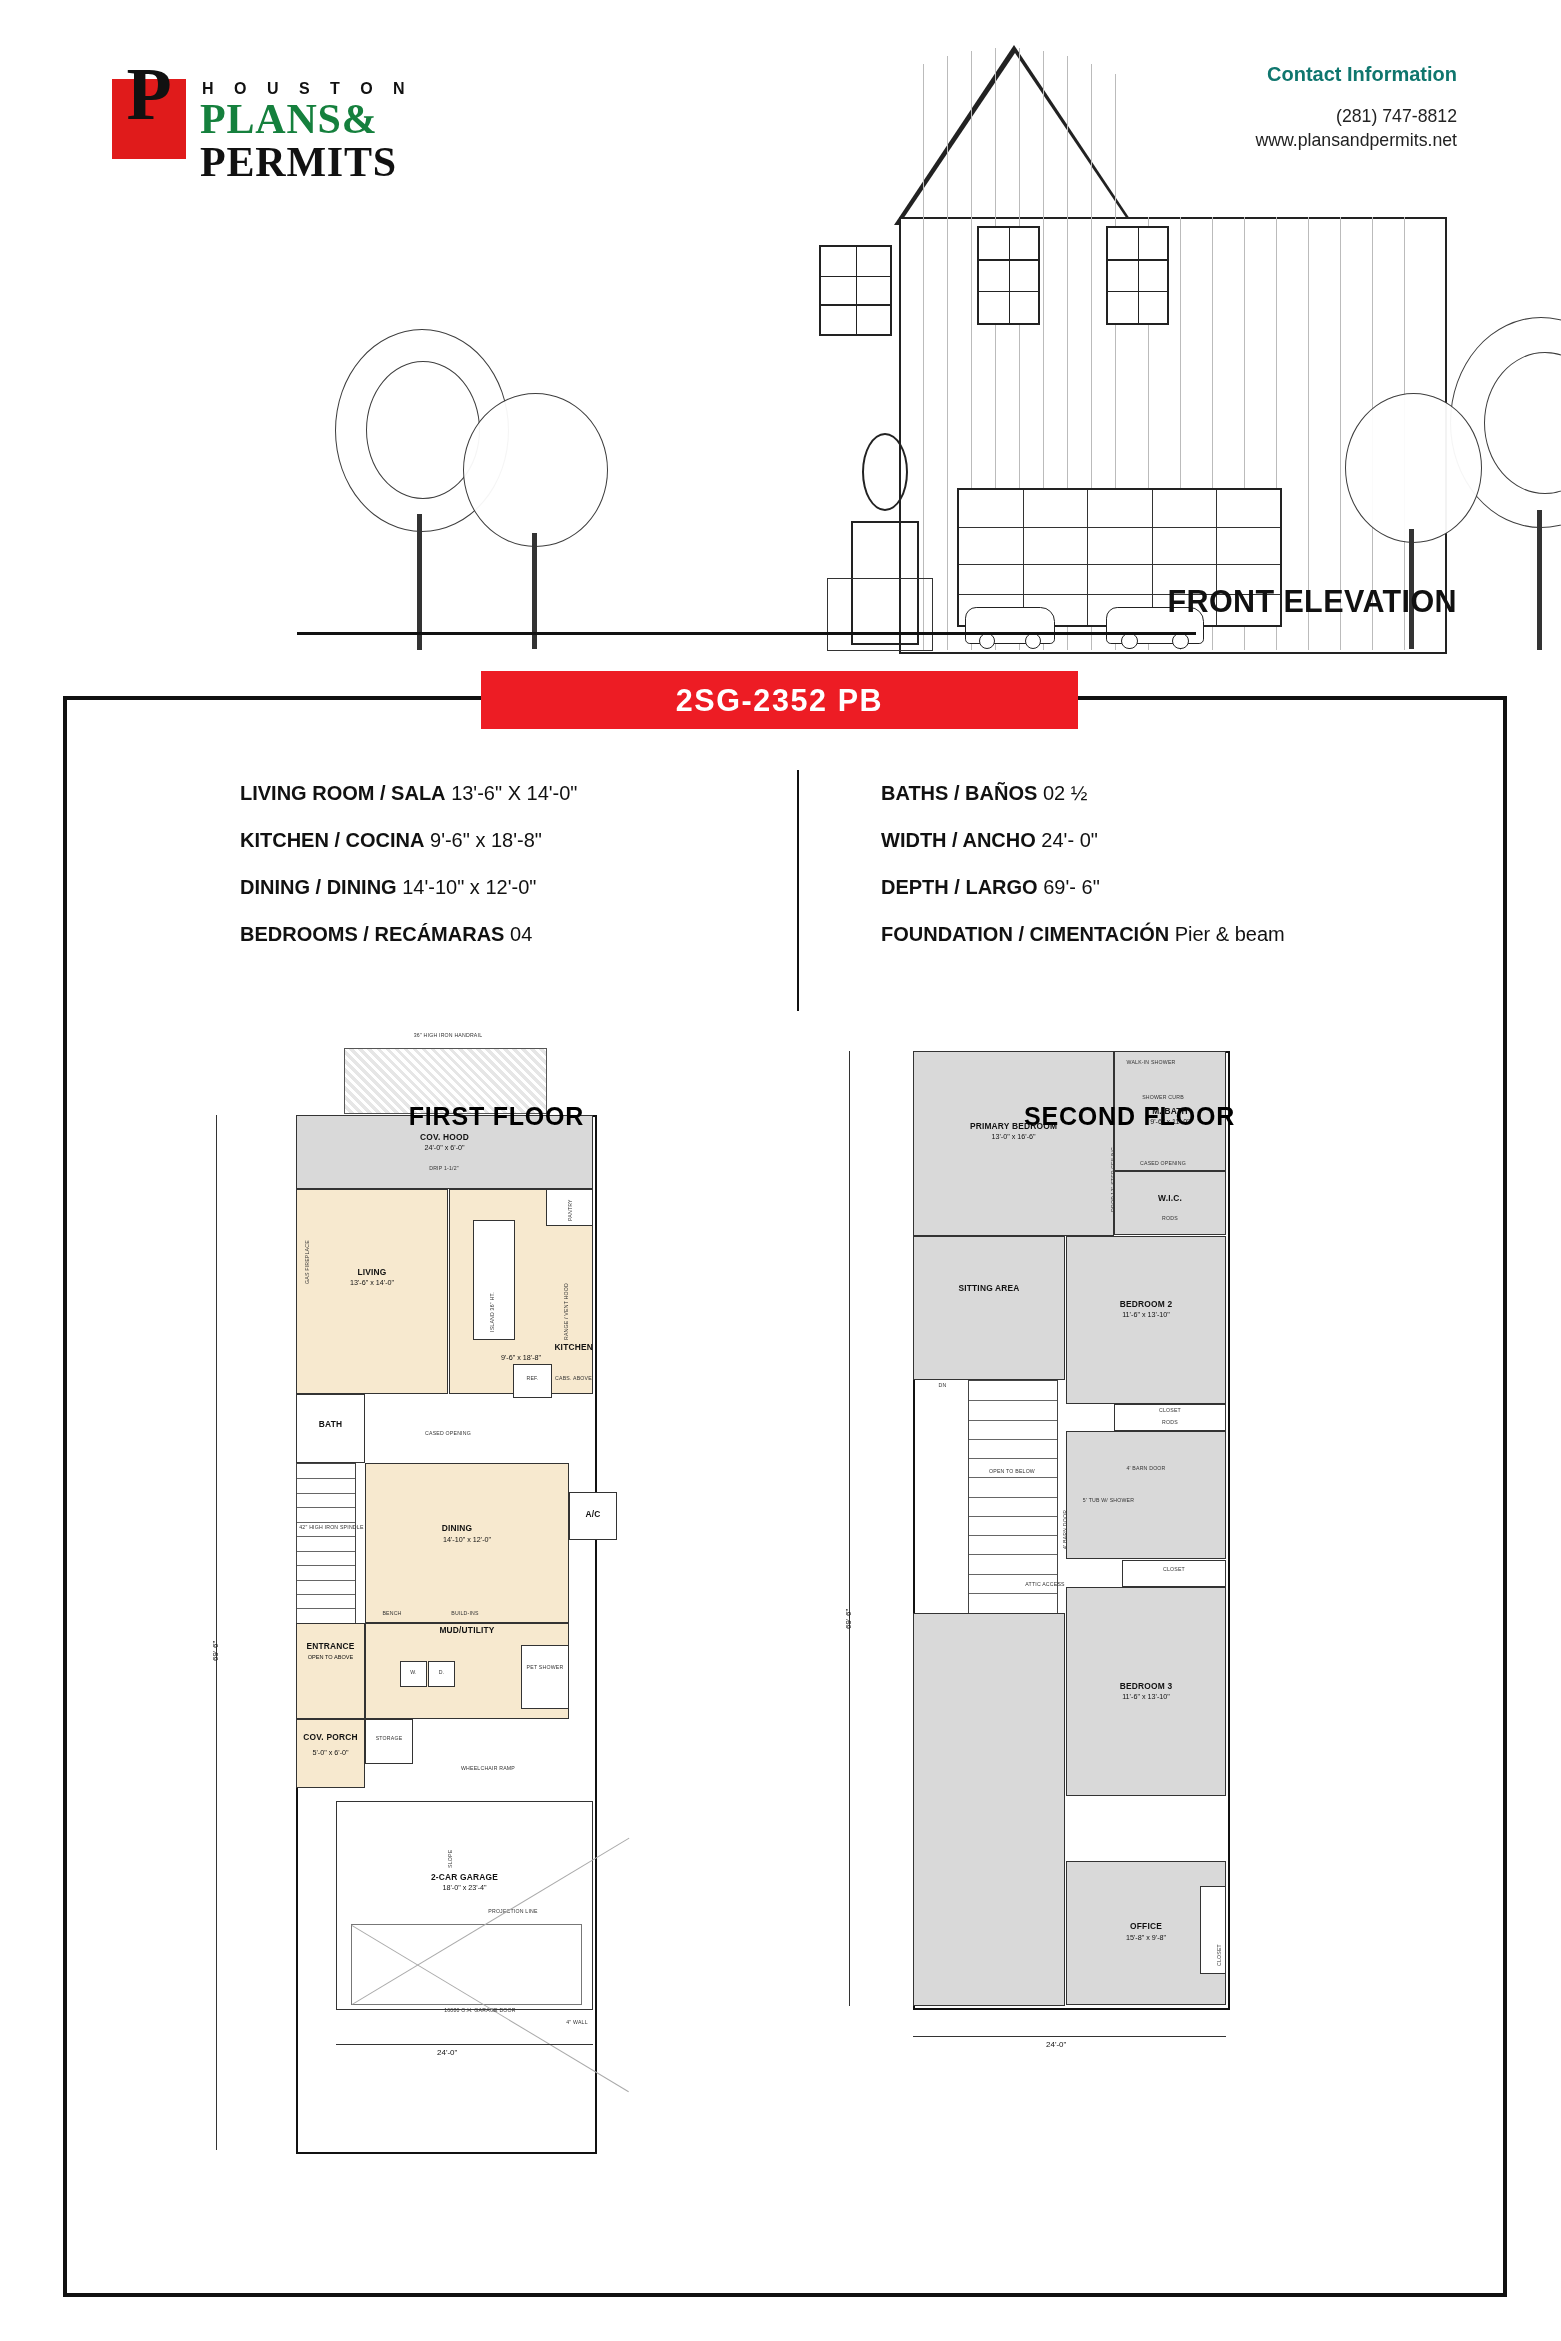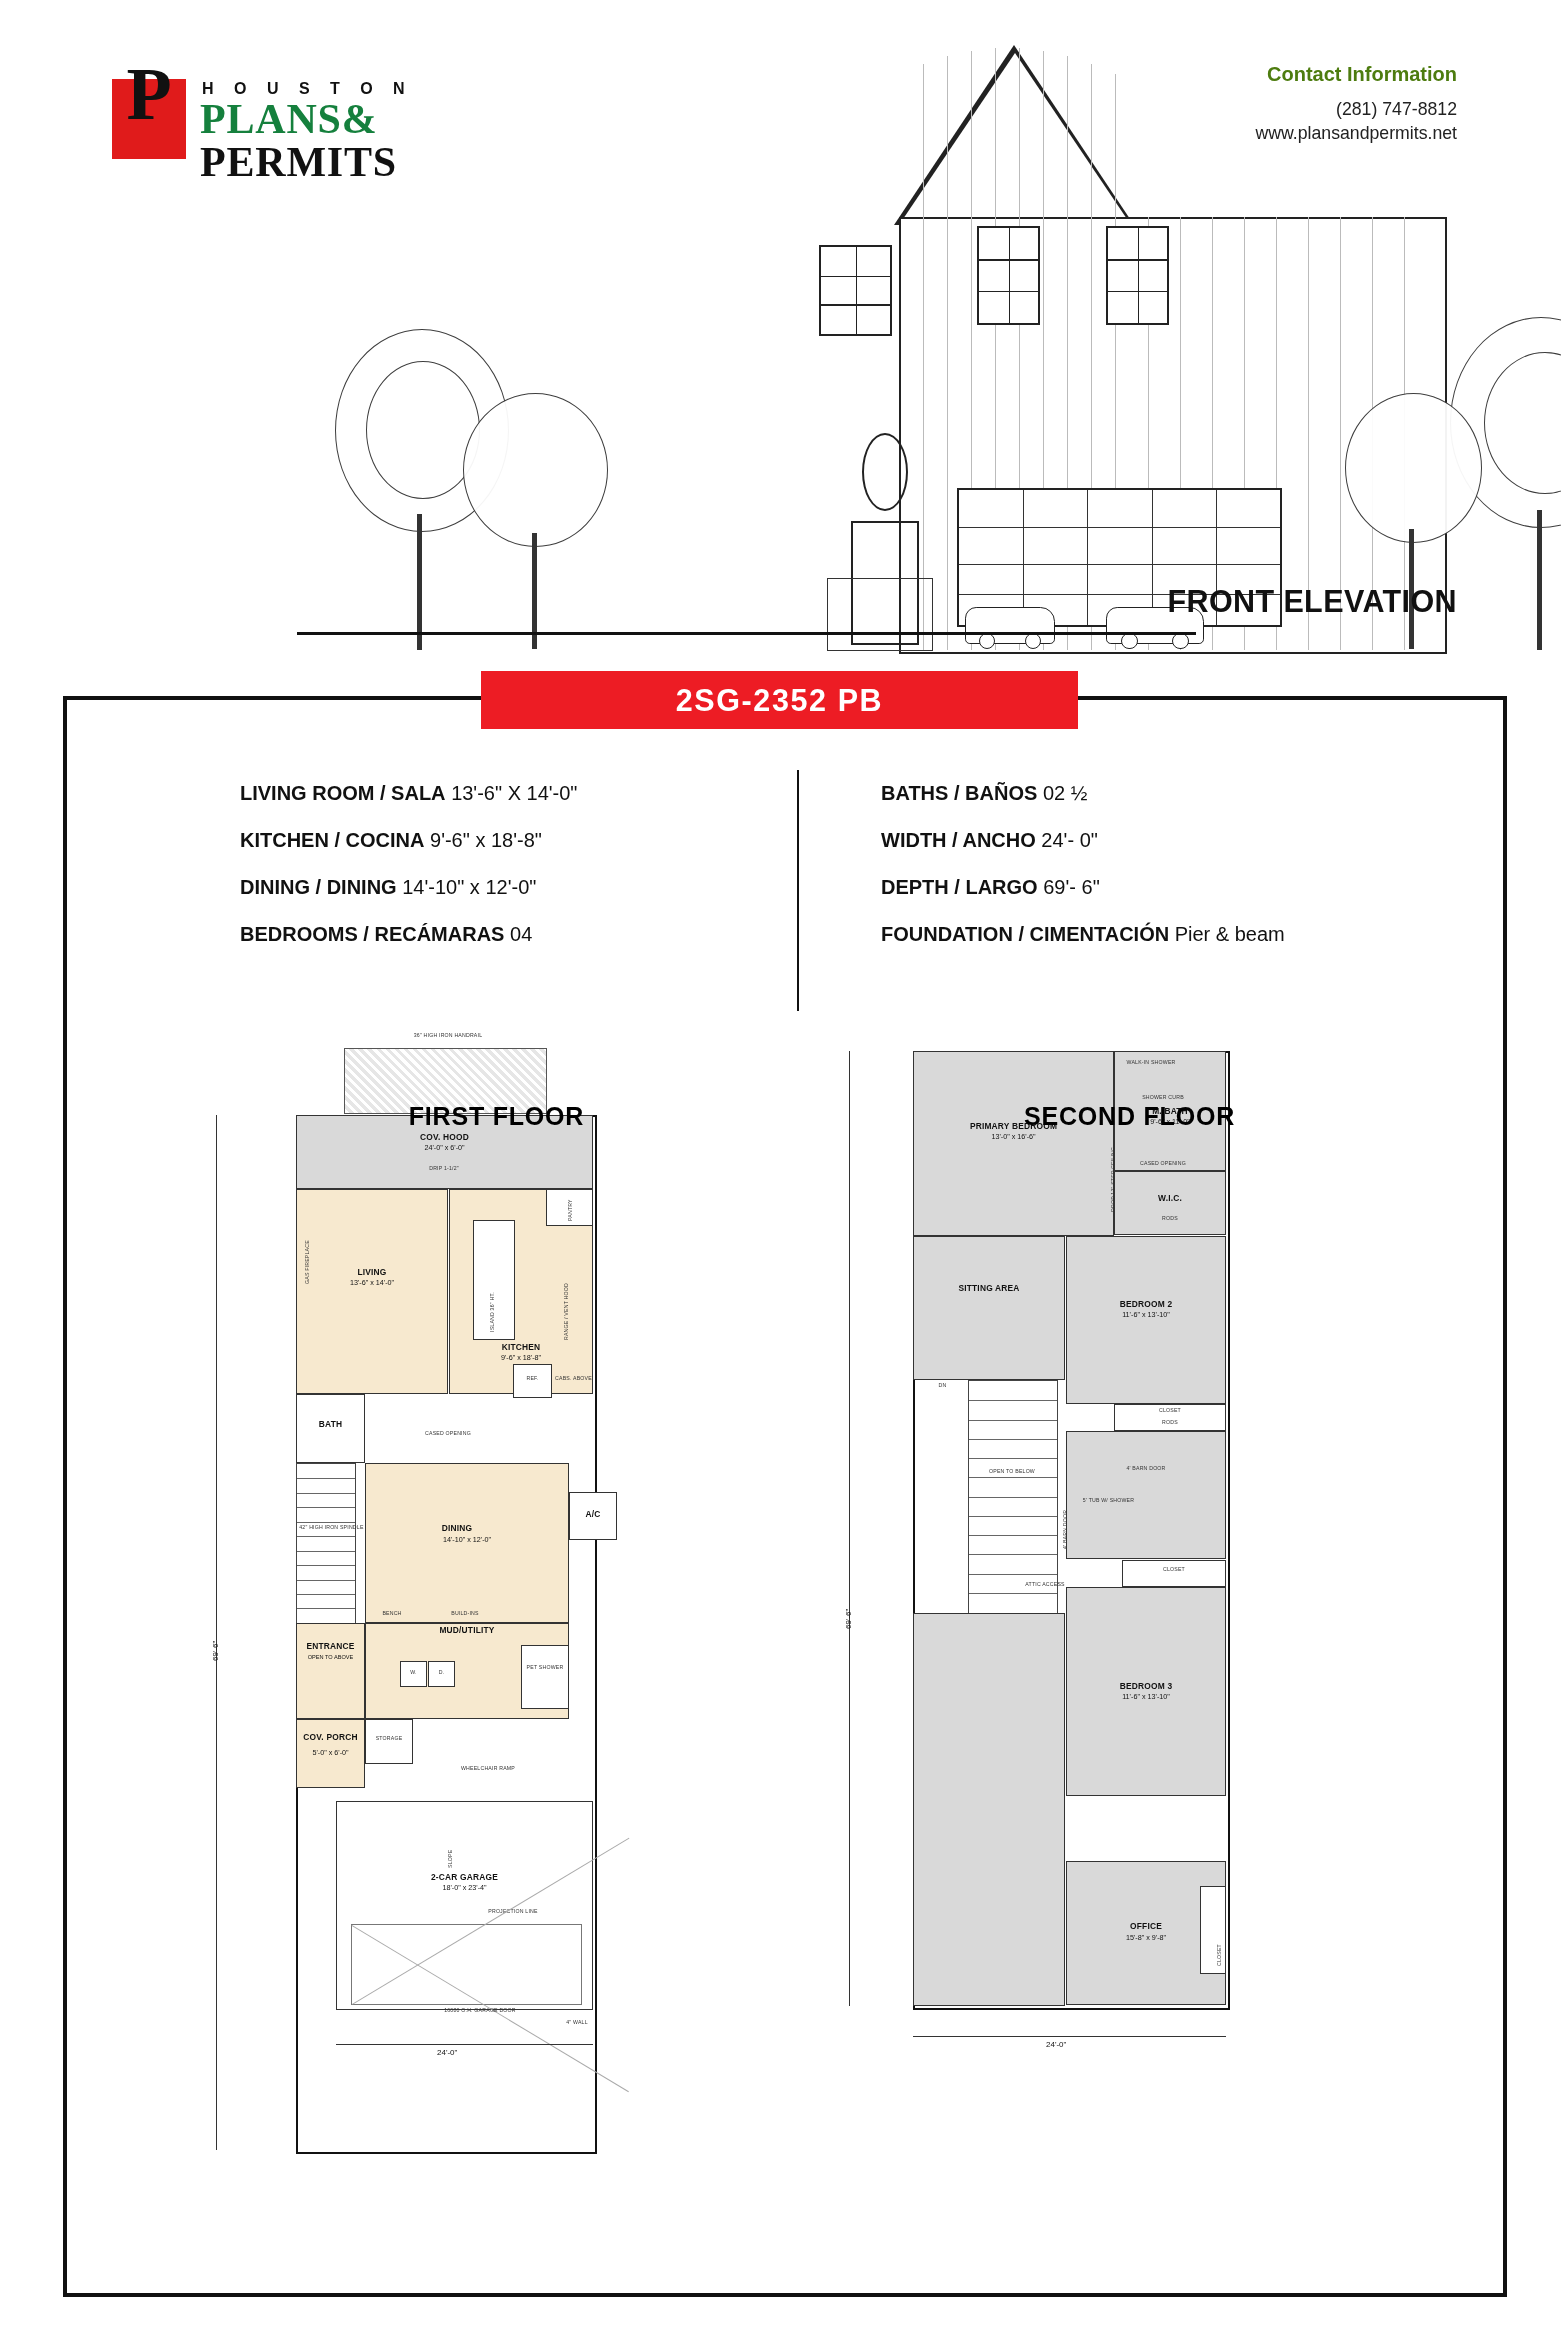--- a/index.html
+++ b/index.html
@@ -8,21 +8,21 @@
   
   .header{position:absolute;left:0;top:0;width:1561px;height:690px;}
   .logo{position:absolute;left:112px;top:56px;width:337px;height:112px;}
   .logo-mark{position:absolute;left:0;top:22.5px;width:74px;height:80px;background:#e01b1b;}
   .logo-mark-p{position:absolute;left:8px;top:0;width:58px;height:80px;color:#111;font-family:"Liberation Serif",serif;font-weight:bold;font-size:74px;line-height:77px;text-align:center;}
   .logo-houston{position:absolute;left:90px;top:24px;font-size:16px;letter-spacing:8px;font-weight:bold;color:#111;}
   .logo-plans{position:absolute;left:88px;top:42px;font-family:"Liberation Serif",serif;font-weight:bold;font-size:42px;letter-spacing:0.8px;color:#15803d;line-height:43px;}
   .logo-permits{position:absolute;left:88px;top:85px;font-family:"Liberation Serif",serif;font-weight:bold;font-size:42px;letter-spacing:0.8px;color:#111;line-height:43px;}
 
   .contact{position:absolute;right:104px;top:63px;text-align:right;}
-  .contact .c-title{font-size:20px;font-weight:bold;color:#4d7c0f;margin-bottom:11px;}
+  .contact .c-title{font-size:20px;font-weight:bold;color:#0f766e;margin-bottom:18px;}
   .contact .c-line{font-size:17.7px;color:#222;line-height:24px;}
 
   .elev-label{position:absolute;right:104px;top:584px;font-size:30.5px;font-weight:bold;letter-spacing:0.4px;color:#111;}
 
   
   .elevation{position:absolute;left:265px;top:16px;width:979px;height:642px;}
   .ground-line{position:absolute;left:297px;top:632px;width:899px;height:3.2px;background:#111;}
 
   
   .house-body{position:absolute;left:634px;top:201px;width:233px;height:433px;border:2.4px solid #222;background:#fff;}
@@ -261,21 +261,21 @@
     <div class="tiny" style="left:112px;top:146px;width:168px;">DRIP 1-1/2"</div>
     <div class="hatch" style="left:96px;top:29px;width:201px;height:64px;"></div>
     <div class="tiny" style="left:120px;top:13px;width:160px;">36" HIGH IRON HANDRAIL</div>
 
     <div class="rm fill-warm" style="left:48px;top:170px;width:152px;height:205px;"></div>
     <div class="rm-lab" style="left:48px;top:249px;width:152px;">LIVING</div>
     <div class="rm-dim" style="left:48px;top:260px;width:152px;">13'-6" x 14'-0"</div>
     <div class="tiny vert" style="left:56px;top:265px;">GAS FIREPLACE</div>
 
     <div class="rm fill-warm" style="left:201px;top:170px;width:144px;height:205px;"></div>
-    <div class="rm-lab" style="left:201px;top:324px;width:144px;">KITCHEN</div>
+    <div class="rm-lab" style="left:201px;top:324px;width:144px;text-align:right;">KITCHEN</div>
     <div class="rm-dim" style="left:201px;top:335px;width:144px;">9'-6" x 18'-8"</div>
     <div class="rm fill-white" style="left:225px;top:201px;width:42px;height:120px;"></div>
     <div class="tiny vert" style="left:241px;top:313px;">ISLAND 36" HT.</div>
     <div class="tiny vert" style="left:315px;top:321px;">RANGE / VENT HOOD</div>
     <div class="rm fill-white" style="left:298px;top:170px;width:47px;height:37px;"></div>
     <div class="tiny vert" style="left:319px;top:202px;">PANTRY</div>
     <div class="rm fill-white" style="left:265px;top:345px;width:39px;height:34px;"></div>
     <div class="tiny" style="left:265px;top:356px;width:39px;">REF.</div>
     <div class="tiny" style="left:306px;top:356px;width:39px;">CABS. ABOVE</div>
 

